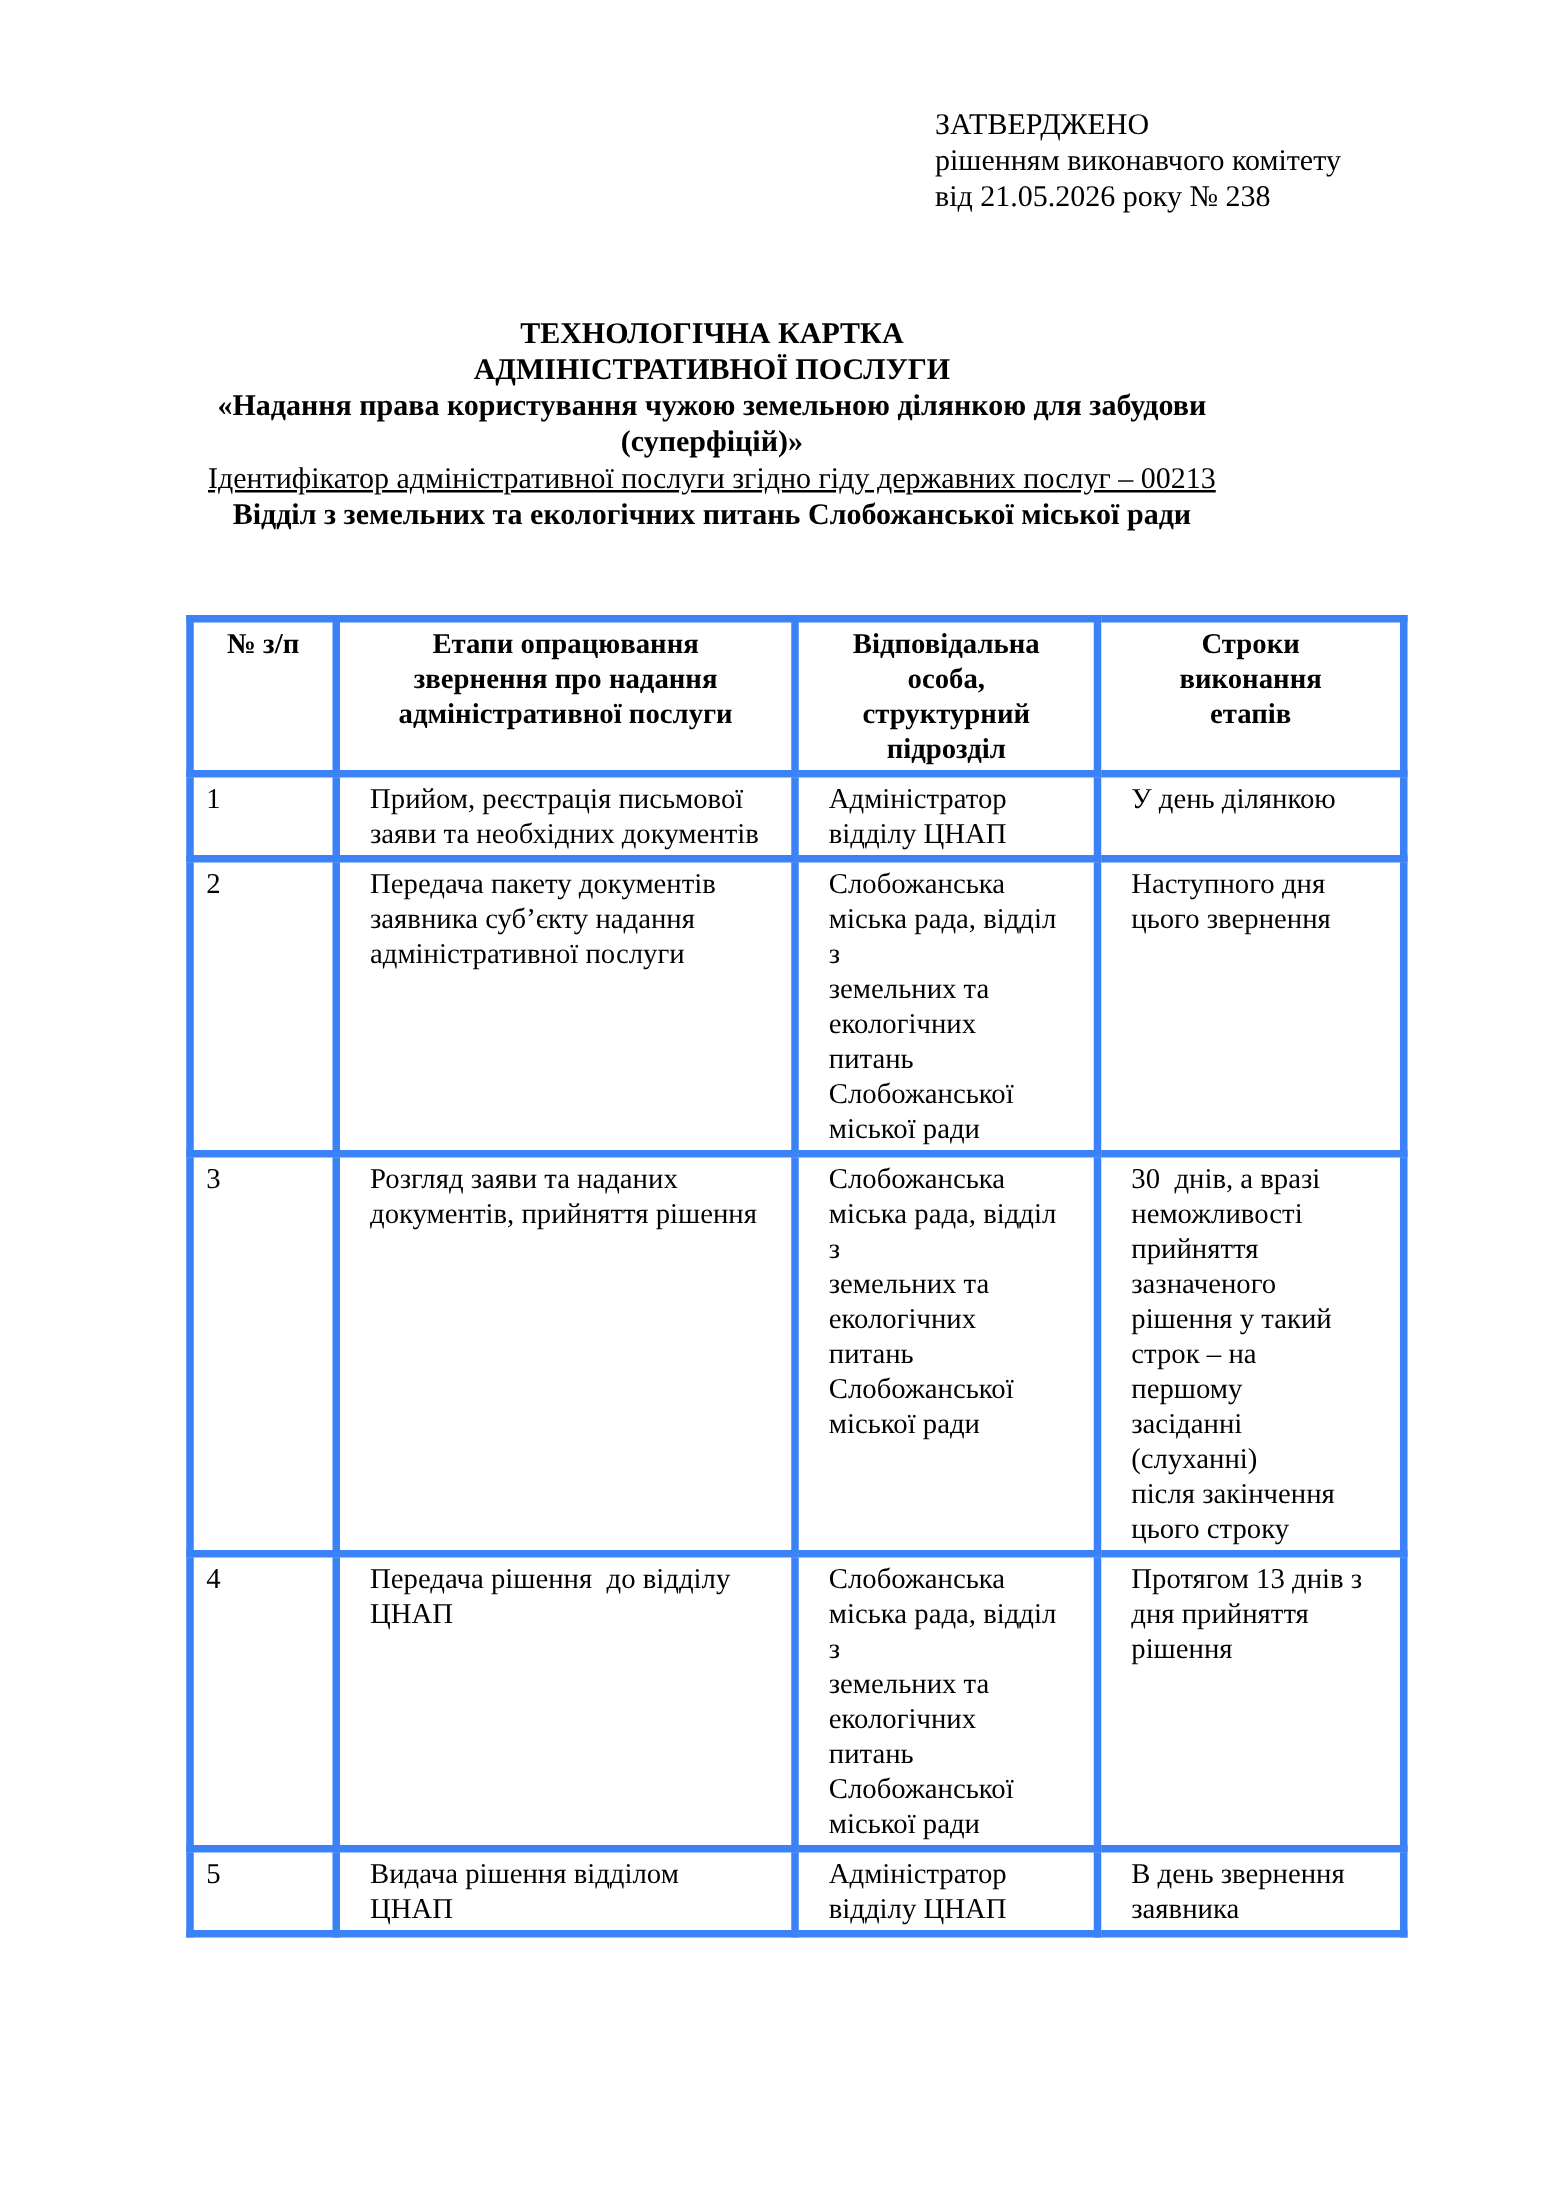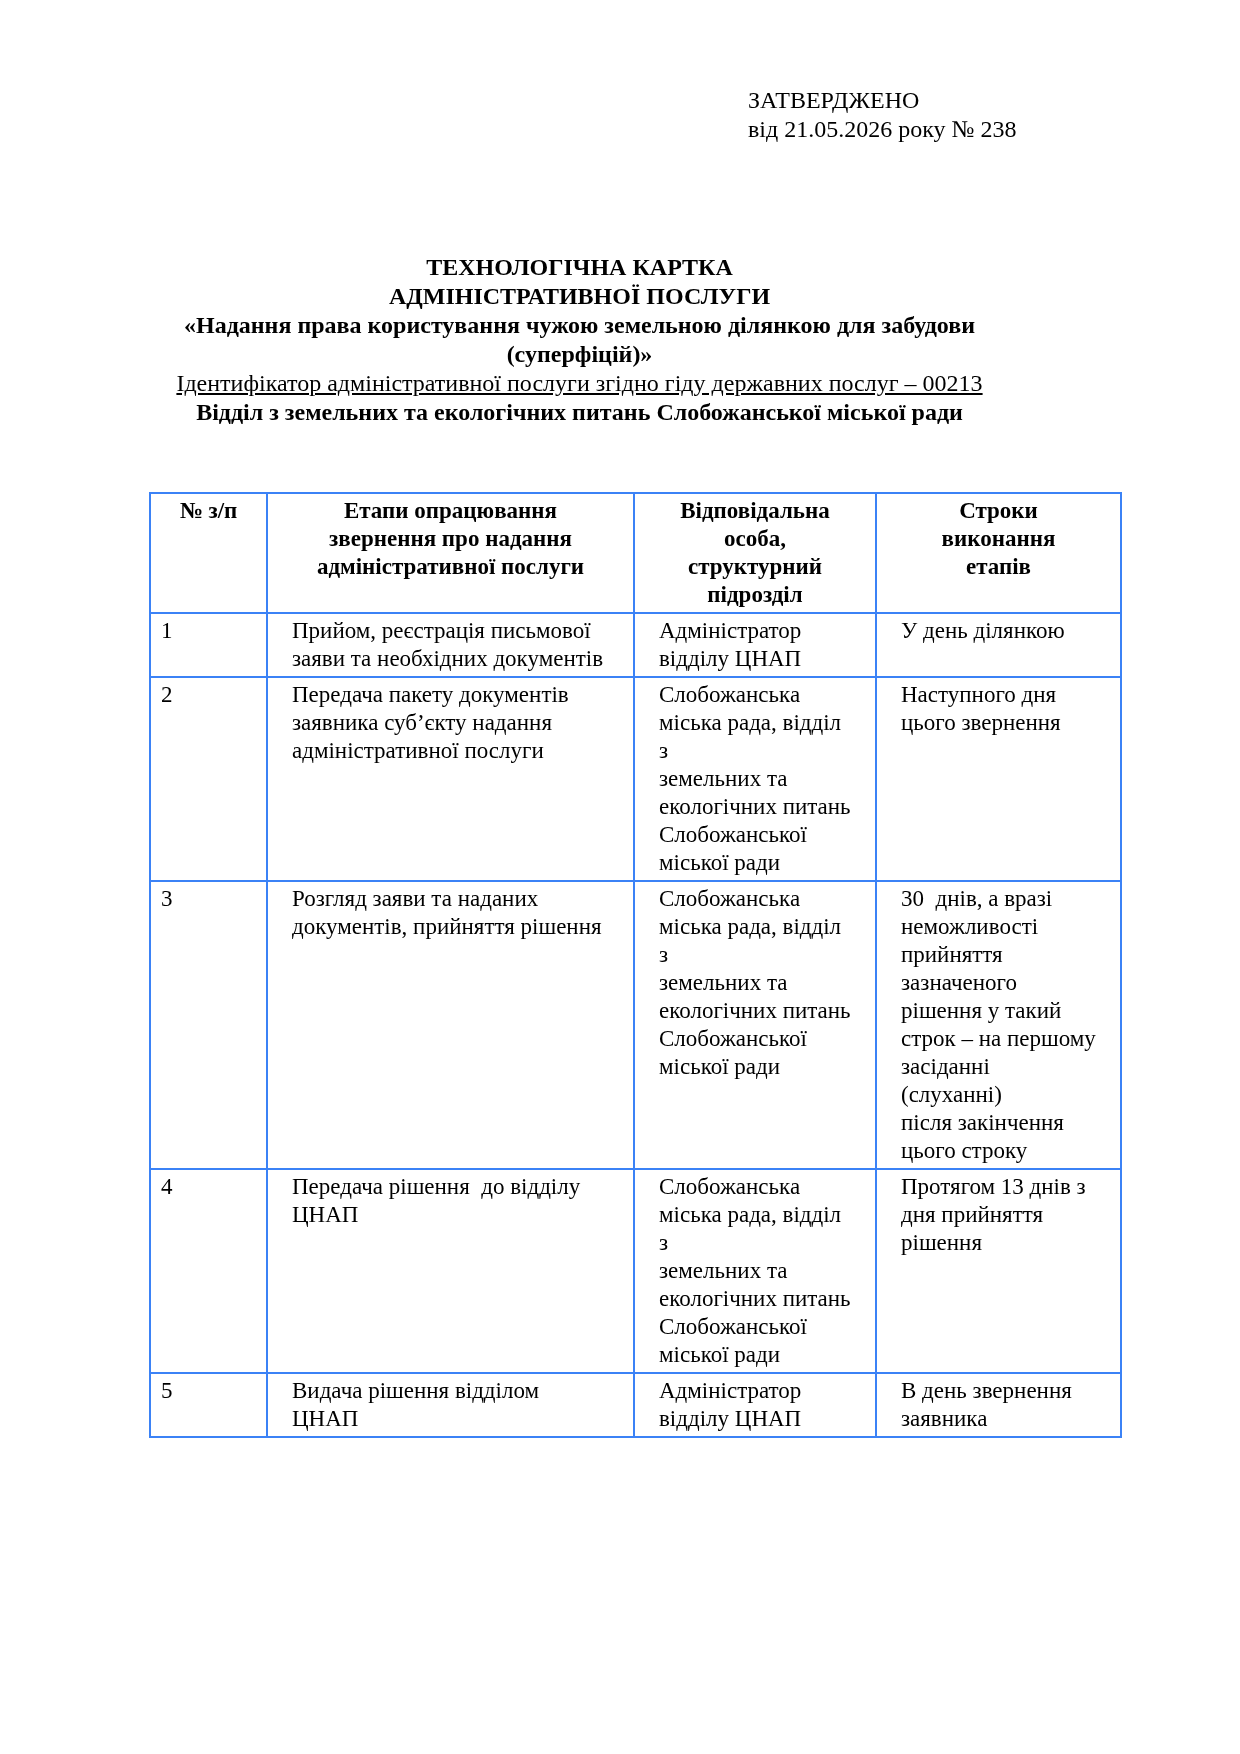--- a/index.html
+++ b/index.html
@@ -24,21 +24,21 @@
     left: 748px;
     top: 86px;
     font-size: 24px;
     line-height: 29px;
     text-align: left;
   }
 
   
   .title-block {
     position: absolute;
-    left: 149px;
+    left: 139px;
     top: 253px;
     width: 861px;
     text-align: center;
     font-size: 24px;
     line-height: 29px;
   }
   .title-bold { font-weight: bold; }
   .title-underline {
     font-weight: normal;
     text-decoration: underline;
@@ -49,21 +49,21 @@
     position: absolute;
     left: 149px;
     top: 492px;
     width: 971px;
     border-collapse: collapse;
     table-layout: fixed;
     font-size: 23px;
     line-height: 28px;
   }
   .doc-table th, .doc-table td {
-    border: 2px solid #3b82f6;
+    border: 6px solid #3b82f6;
     vertical-align: top;
     padding: 3px 24px;
     white-space: pre-wrap;
     overflow: hidden;
   }
   .doc-table th {
     font-weight: bold;
     text-align: center;
   }
   .doc-table td { text-align: left; }
@@ -76,20 +76,21 @@
   tr.r4 { height: 175px; }
   tr.r5 { height: 58px; }
 </style>
 </head>
 <body>
 
 <div class="page">
 
   <div class="approval">
     <div>ЗАТВЕРДЖЕНО</div>
+    <div>рішенням виконавчого комітету</div>
     <div>від 21.05.2026 року № 238</div>
   </div>
 
   <div class="title-block">
     <div class="title-bold">ТЕХНОЛОГІЧНА КАРТКА</div>
     <div class="title-bold">АДМІНІСТРАТИВНОЇ ПОСЛУГИ</div>
     <div class="title-bold pre">«Надання права користування чужою земельною ділянкою для забудови
 (суперфіцій)»</div>
     <div class="title-underline">Ідентифікатор адміністративної послуги згідно гіду державних послуг – 00213</div>
     <div class="title-bold">Відділ з земельних та екологічних питань Слобожанської міської ради</div>

